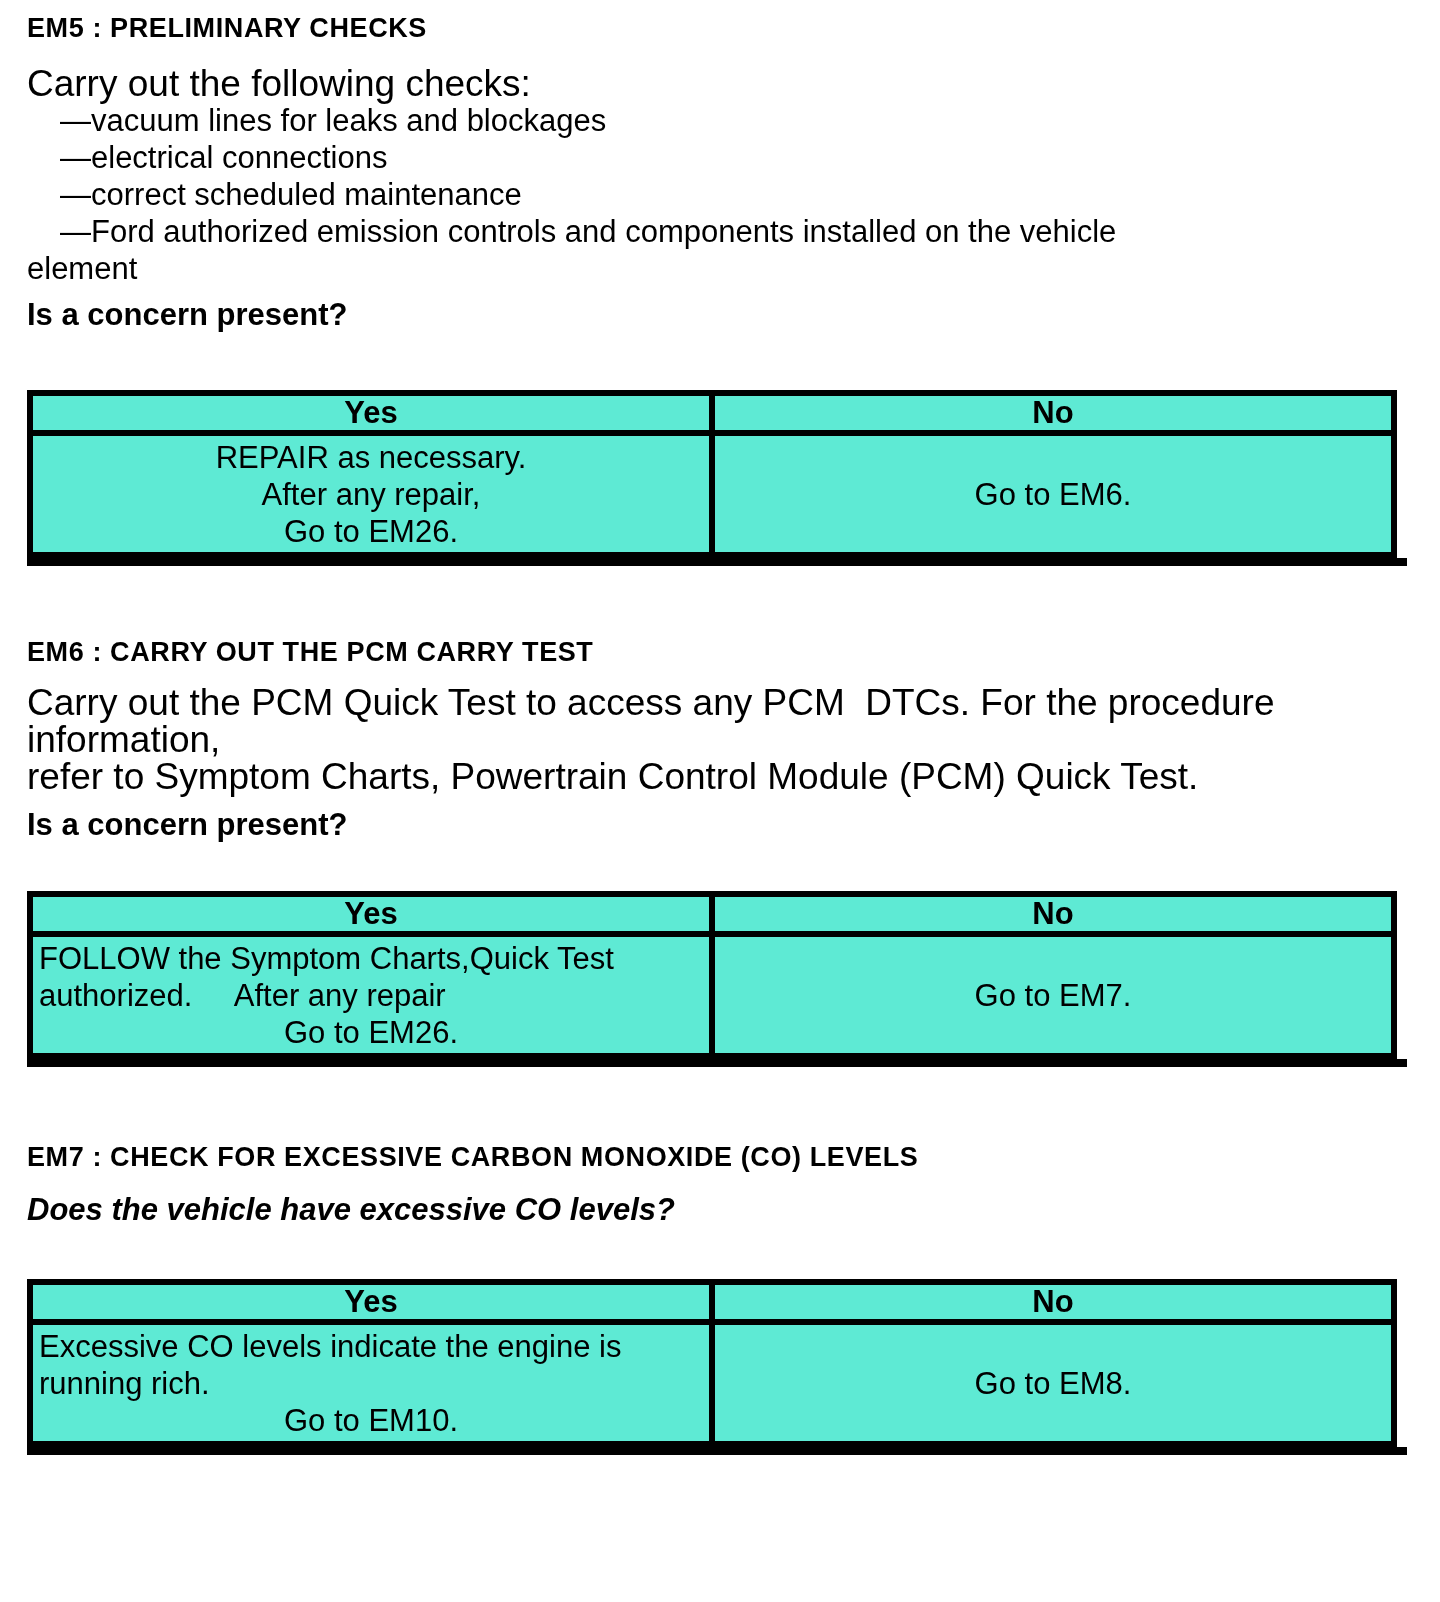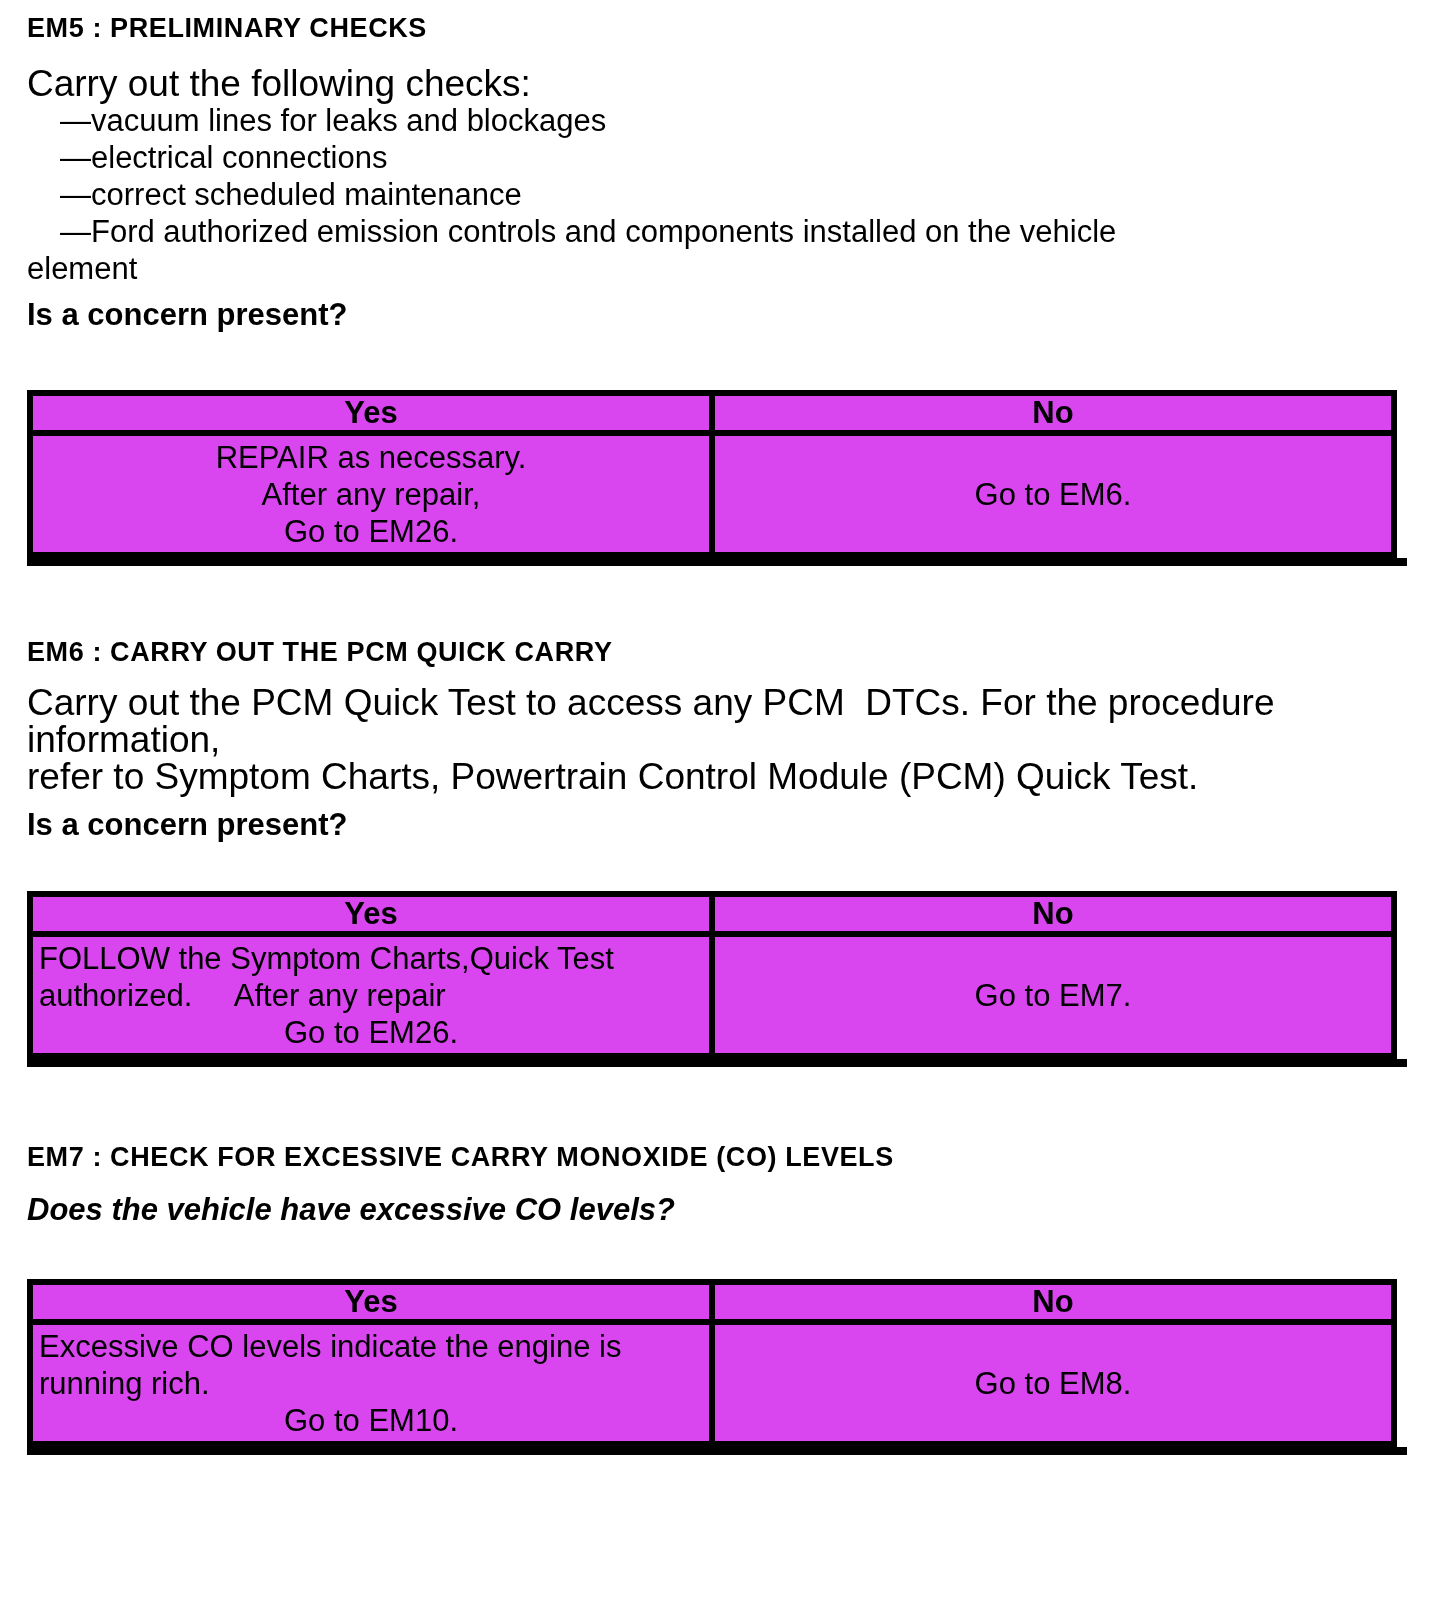--- a/index.html
+++ b/index.html
@@ -56,21 +56,21 @@
   .q-em6 { margin-top: 11px; }
   .q-em7 { margin-top: 17px; font-style: italic; }
   .em6-line1 { margin-top: 15px; }
   .em7-heading { margin-top: 74px; }
   .em6-heading { margin-top: 70px; }
 
   table.decision-table {
     border-collapse: collapse;
     table-layout: fixed;
     width: 1370px;
-    background: #d946ef;
+    background: #5eead4;
     padding-left: 44px;
   }
   .t-em5 { margin-top: 57px; }
   .t-em6 { margin-top: 48px; }
   .t-em7 { margin-top: 51px; }
   table.decision-table th,
   table.decision-table td {
     border: 6px solid #000;
     padding: 0;
   }
@@ -141,21 +141,21 @@
             <span class="cell-line center">Go to EM6.</span>
           </td>
         </tr>
       </tbody>
     </table>
 
     <hr class="section-divider d1">
   </section>
 
   <section>
-    <h2 class="em-heading em6-heading">EM6 : CARRY OUT THE PCM QUICK CARRY</h2>
+    <h2 class="em-heading em6-heading">EM6 : CARRY OUT THE PCM CARRY TEST</h2>
     <p class="body-text prewrap em6-line1">Carry out the PCM Quick Test to access any PCM  DTCs. For the procedure information,</p>
     <p class="body-text prewrap">refer to Symptom Charts, Powertrain Control Module (PCM) Quick Test.</p>
     <p class="question q-em6">Is a concern present?</p>
 
     <table class="decision-table t-em6">
       <thead>
         <tr>
           <th>Yes</th>
           <th>No</th>
         </tr>
@@ -171,21 +171,21 @@
             <span class="cell-line center">Go to EM7.</span>
           </td>
         </tr>
       </tbody>
     </table>
 
     <hr class="section-divider d2">
   </section>
 
   <section>
-    <h2 class="em-heading em7-heading">EM7 : CHECK FOR EXCESSIVE CARRY MONOXIDE (CO) LEVELS</h2>
+    <h2 class="em-heading em7-heading">EM7 : CHECK FOR EXCESSIVE CARBON MONOXIDE (CO) LEVELS</h2>
     <p class="question q-em7">Does the vehicle have excessive CO levels?</p>
 
     <table class="decision-table t-em7">
       <thead>
         <tr>
           <th>Yes</th>
           <th>No</th>
         </tr>
       </thead>
       <tbody>

